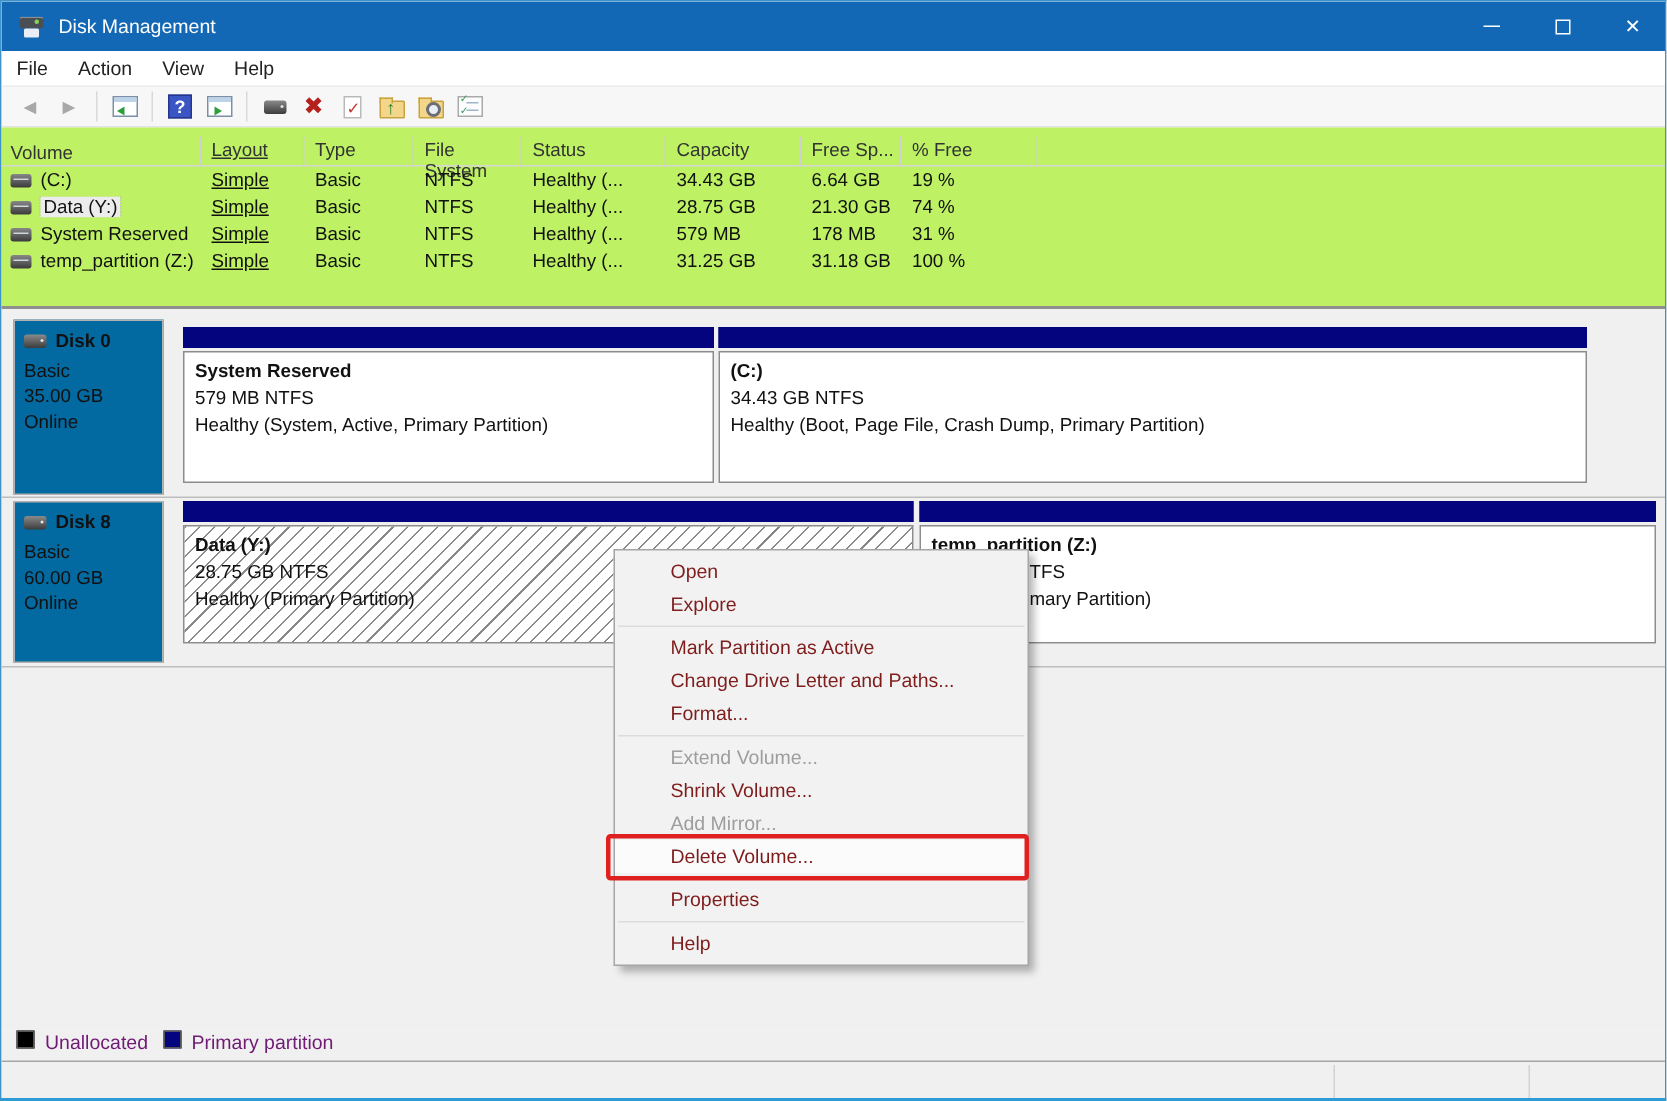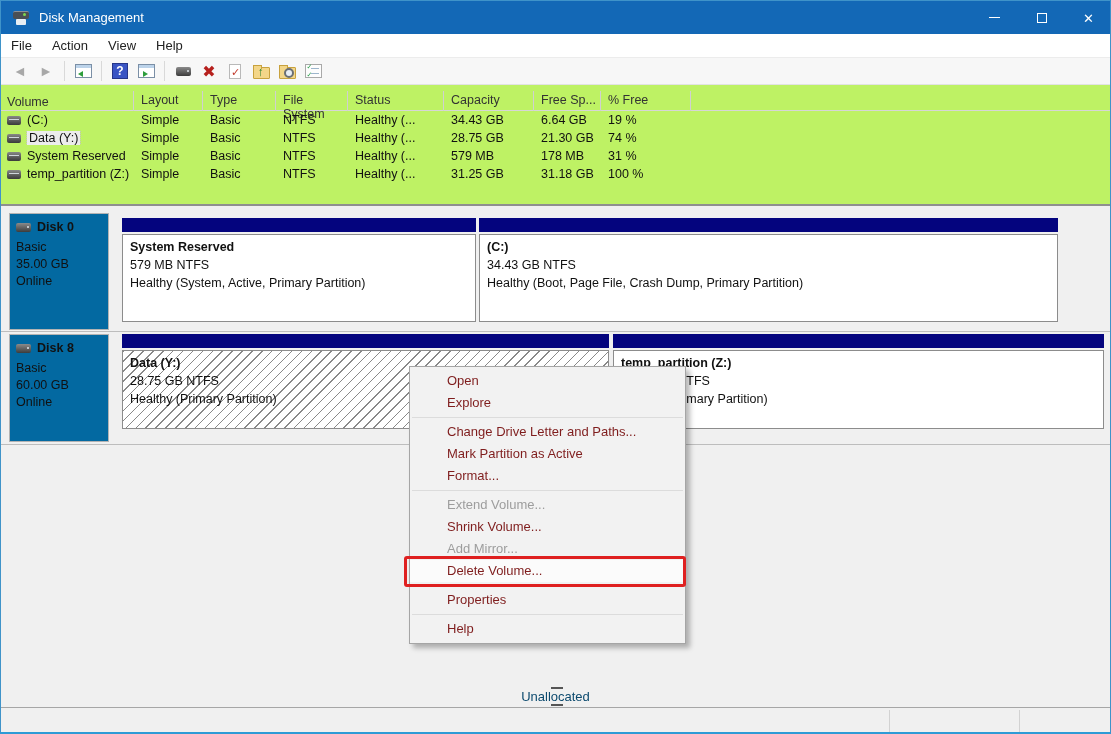--- a/index.html
+++ b/index.html
@@ -71,21 +71,21 @@
 
   
   .upper { position:absolute; left:0; top:84px; width:1109px; height:119px; background:#bef264; }
   .vt-header { position:absolute; left:0; top:6px; height:20px; width:1109px; display:flex;
     font-size:12.5px; color:#333; border-bottom:1px solid #d6d6d6; }
   .vt-h { padding:2px 0 0 7px; border-right:1px solid #d0d0d0; height:20px; }
   .vt-rows { position:absolute; left:0; top:26px; width:1109px; }
   .vt-row { display:flex; height:18px; font-size:12.5px; color:#111; align-items:center; }
   .vt-c { padding-left:7px; overflow:hidden; white-space:nowrap; }
   .c0 { width:133px; display:flex; align-items:center; padding-left:6px; }
-  .c1 { width:69px; } .c2 { width:73px; } .c3 { width:72px; } .c4 { width:96px; }
+  .c1 { width:69px;text-decoration:underline; } .c2 { width:73px; } .c3 { width:72px; } .c4 { width:96px; }
   .c5 { width:90px; } .c6 { width:67px; } .c7 { width:90px; }
   .row-icon { width:14px; height:9px; margin-right:6px; flex:none;
     background:linear-gradient(#888,#3a3a3a); border-radius:2px; position:relative; }
   .row-icon::after { content:""; position:absolute; left:2px; top:3px; right:2px; height:1px; background:#cfd6dc; }
   .vol-name.sel { background:#ececec; outline:1px dotted #c4c4c4; padding:0 2px; }
 
   
   .splitter { position:absolute; left:0; top:203px; width:1109px; height:2px; background:#8f8f8f; }
   .lower { position:absolute; left:0; top:205px; width:1109px; height:481px; background:#f0f0f0; }
   .row-sep { position:absolute; left:0; width:1109px; height:1px; background:#bdbdbd; }
@@ -105,21 +105,21 @@
   .part-bar { height:14px; background:#04047e; border:1px solid #04047e; }
   .part-body { margin-top:2px; background:#fff; border:1px solid #8c8c8c;
     padding:5px 0 0 7px; font-size:12.5px; color:#111; }
   .part-body.hatched { background-image:
     repeating-linear-gradient(135deg, rgba(40,40,40,.55) 0px, rgba(40,40,40,.55) 1px, transparent 1px, transparent 7px); }
   .part-title { font-weight:bold; margin-bottom:2px; white-space:nowrap; }
   .part-line { line-height:18px; white-space:nowrap; }
 
   
   .legend { position:absolute; left:0; top:686px; width:1109px; height:21px; background:#f0f0f0;
-    border-bottom:1px solid #a6a6a6; display:flex; align-items:center; font-size:13px; color:#0c4a6e;flex-direction:column; }
+    border-bottom:1px solid #a6a6a6; display:flex; align-items:flex-start; font-size:13px; color:#701a75; }
   .legend-swatch { width:12px; height:12px; margin:0 7px 0 10px; border:1px solid #555; }
   .statusbar { position:absolute; left:0; top:707px; width:1109px; height:24px; background:#f0f0f0; }
   .sb-sep { position:absolute; top:2px; width:1px; height:22px; background:#d2d2d2; }
 
   
   .ctx-menu { position:absolute; left:408px; top:365px; width:277px; background:#f2f2f2;
     border:1px solid #a5a5a5; box-shadow:4px 4px 5px rgba(0,0,0,.28); padding:3px 0; z-index:5; }
   .ctx-item { height:22px; line-height:22px; padding-left:37px; font-size:13px; color:#7f1d1d;
     white-space:nowrap; }
   .ctx-item.disabled { color:#9d9d9d; }
@@ -335,22 +335,22 @@
 
   <div class="statusbar">
     <span class="sb-sep" style="left:888px;"></span>
     <span class="sb-sep" style="left:1018px;"></span>
   </div>
 
   <div class="ctx-menu">
     <div class="ctx-item">Open</div>
     <div class="ctx-item">Explore</div>
     <div class="ctx-sep"></div>
+    <div class="ctx-item">Mark Partition as Active</div>
     <div class="ctx-item">Change Drive Letter and Paths...</div>
-    <div class="ctx-item">Mark Partition as Active</div>
     <div class="ctx-item">Format...</div>
     <div class="ctx-sep"></div>
     <div class="ctx-item disabled">Extend Volume...</div>
     <div class="ctx-item">Shrink Volume...</div>
     <div class="ctx-item disabled">Add Mirror...</div>
     <div class="ctx-item hl">Delete Volume...</div>
     <div class="ctx-sep"></div>
     <div class="ctx-item">Properties</div>
     <div class="ctx-sep"></div>
     <div class="ctx-item">Help</div>

